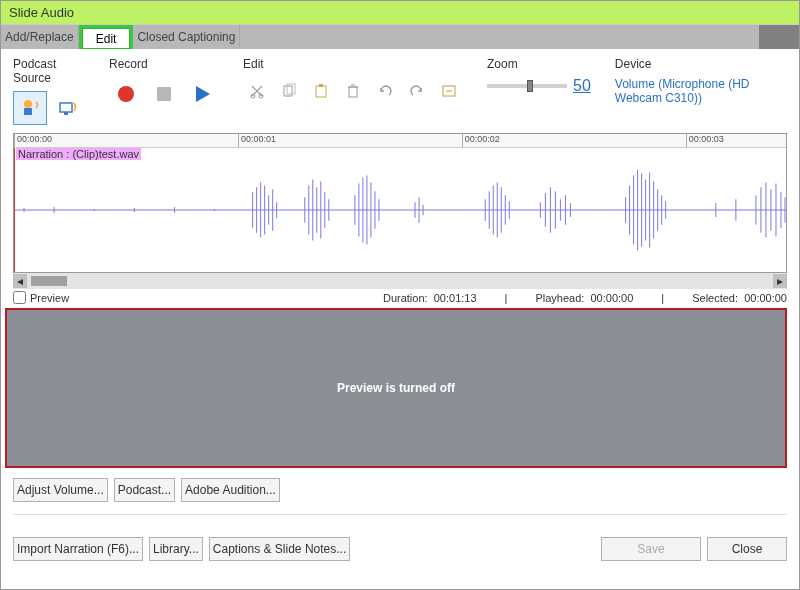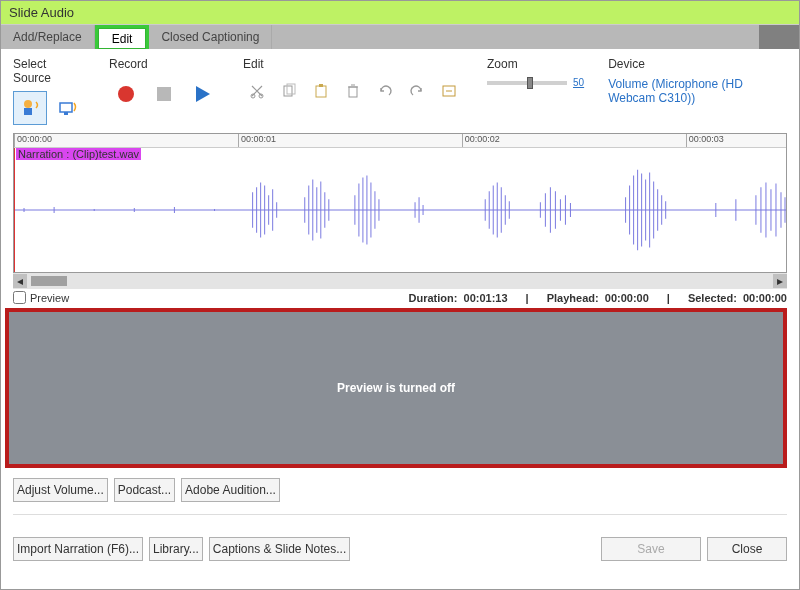--- a/index.html
+++ b/index.html
@@ -20,21 +20,21 @@
     border-bottom: 1px solid #ccc;
     font-size: 13px;
   }
   .tabs {
     display: flex;
     background: #b8b8b8;
     height: 24px;
     align-items: stretch;
   }
   .tab {
-    padding: 4px 12px;
+    padding: 4px 4px;
     background: #b8b8b8;
     color: #444;
     cursor: pointer;
     display: flex;
     align-items: center;
     border-right: 1px solid #aaa;
   }
   .tab.active {
     background: #fff;
     color: #000;
@@ -67,21 +67,21 @@
     background: #fff;
     cursor: pointer;
   }
   .btn-icon.big { width: 34px; height: 34px; }
   .btn-icon.selected { border-color: #5b9bd5; background: #e3f0fb; }
   .zoom-slider { display: flex; align-items: center; gap: 6px; }
   .slider-track {
     width: 80px; height: 4px; background: #d0d0d0; position: relative;
   }
   .slider-thumb { position: absolute; left: 40px; top: -4px; width: 6px; height: 12px; background: #888; border:1px solid #555;}
-  .zoom-val { color: #2a72c7; text-decoration: underline; font-size: 10px; }
+  .zoom-val { color: #2a72c7; text-decoration: underline; font-size: 16px; }
   .device-link { color: #2a72c7; font-size: 12px; cursor: pointer; }
   .timeline {
     margin: 4px 12px 0 12px;
     border: 1px solid #999;
     height: 140px;
     position: relative;
     background: #fff;
     overflow: hidden;
   }
   .ruler {
@@ -89,21 +89,21 @@
     background: #f7f7f7;
     border-bottom: 1px solid #ccc;
     position: relative;
     font-size: 9px;
     color: #555;
   }
   .ruler .tick { position: absolute; top: 0; height: 100%; border-left: 1px solid #aaa; padding-left: 2px; }
   .narration-label {
     position: absolute; top: 14px; left: 2px;
     font-size: 11px; color: #333;
-    background: #d946ef;
+    background: #f0abfc;
     padding: 0 2px;
     z-index: 2;
   }
   .playhead { position: absolute; left: 0; top: 14px; bottom: 0; width: 1px; background: #d33; z-index: 3; }
   .wave {
     position: absolute; top: 14px; left: 0; right: 0; bottom: 0;
   }
   .wave svg { width: 100%; height: 100%; display: block; }
   .hscroll {
     margin: 0 12px;
@@ -116,25 +116,25 @@
   .hscroll .arrow { width: 14px; height: 14px; background: #c0c0c0; display:flex;align-items:center;justify-content:center; }
   .hscroll .thumb { width: 36px; height: 10px; background: #a0a0a0; margin-left: 4px; }
   .preview-bar {
     margin: 2px 12px 0 12px;
     display: flex;
     align-items: center;
     font-size: 11px;
     color: #333;
     gap: 4px;
   }
-  .preview-bar .right { margin-left: auto; display:flex; gap: 18px; font-weight: bold; }
+  .preview-bar .right { margin-left: auto; display:flex; gap: 28px; }
   .preview-pane {
     margin: 4px 12px 0 4px;
     height: 160px;
-    border: 4px solid #b91c1c;
+    border: 2px solid #b91c1c;
     background: #8a8f96;
     color: #fff;
     display: flex;
     align-items: center;
     justify-content: center;
     font-weight: 600;
     font-size: 12px;
   }
   .button-row {
     margin: 10px 12px 0 12px;
@@ -165,21 +165,21 @@
 <div class="tabs">
   <div class="tab">Add/Replace</div>
   <div class="tab active">Edit</div>
   <div class="tab">Closed Captioning</div>
   <div class="tab-spacer"></div>
   <div class="tab-end"></div>
 </div>
 
 <div class="toolbar">
   <div class="group">
-    <div class="group-label">Select Source</div>
+    <div class="group-label">Podcast Source</div>
     <div class="group-row">
       <div class="btn-icon big selected">
         <svg width="22" height="22" viewBox="0 0 22 22">
             <circle cx="9" cy="7" r="4" fill="#f5b042"></circle>
             <rect x="5" y="11" width="8" height="7" fill="#3a7bd5"></rect>
             <path d="M17 5 q3 3 0 6" stroke="#f5a623" stroke-width="1.5" fill="none"></path>
           </svg>
       </div>
       <div class="btn-icon big">
         <svg width="22" height="22" viewBox="0 0 22 22">

